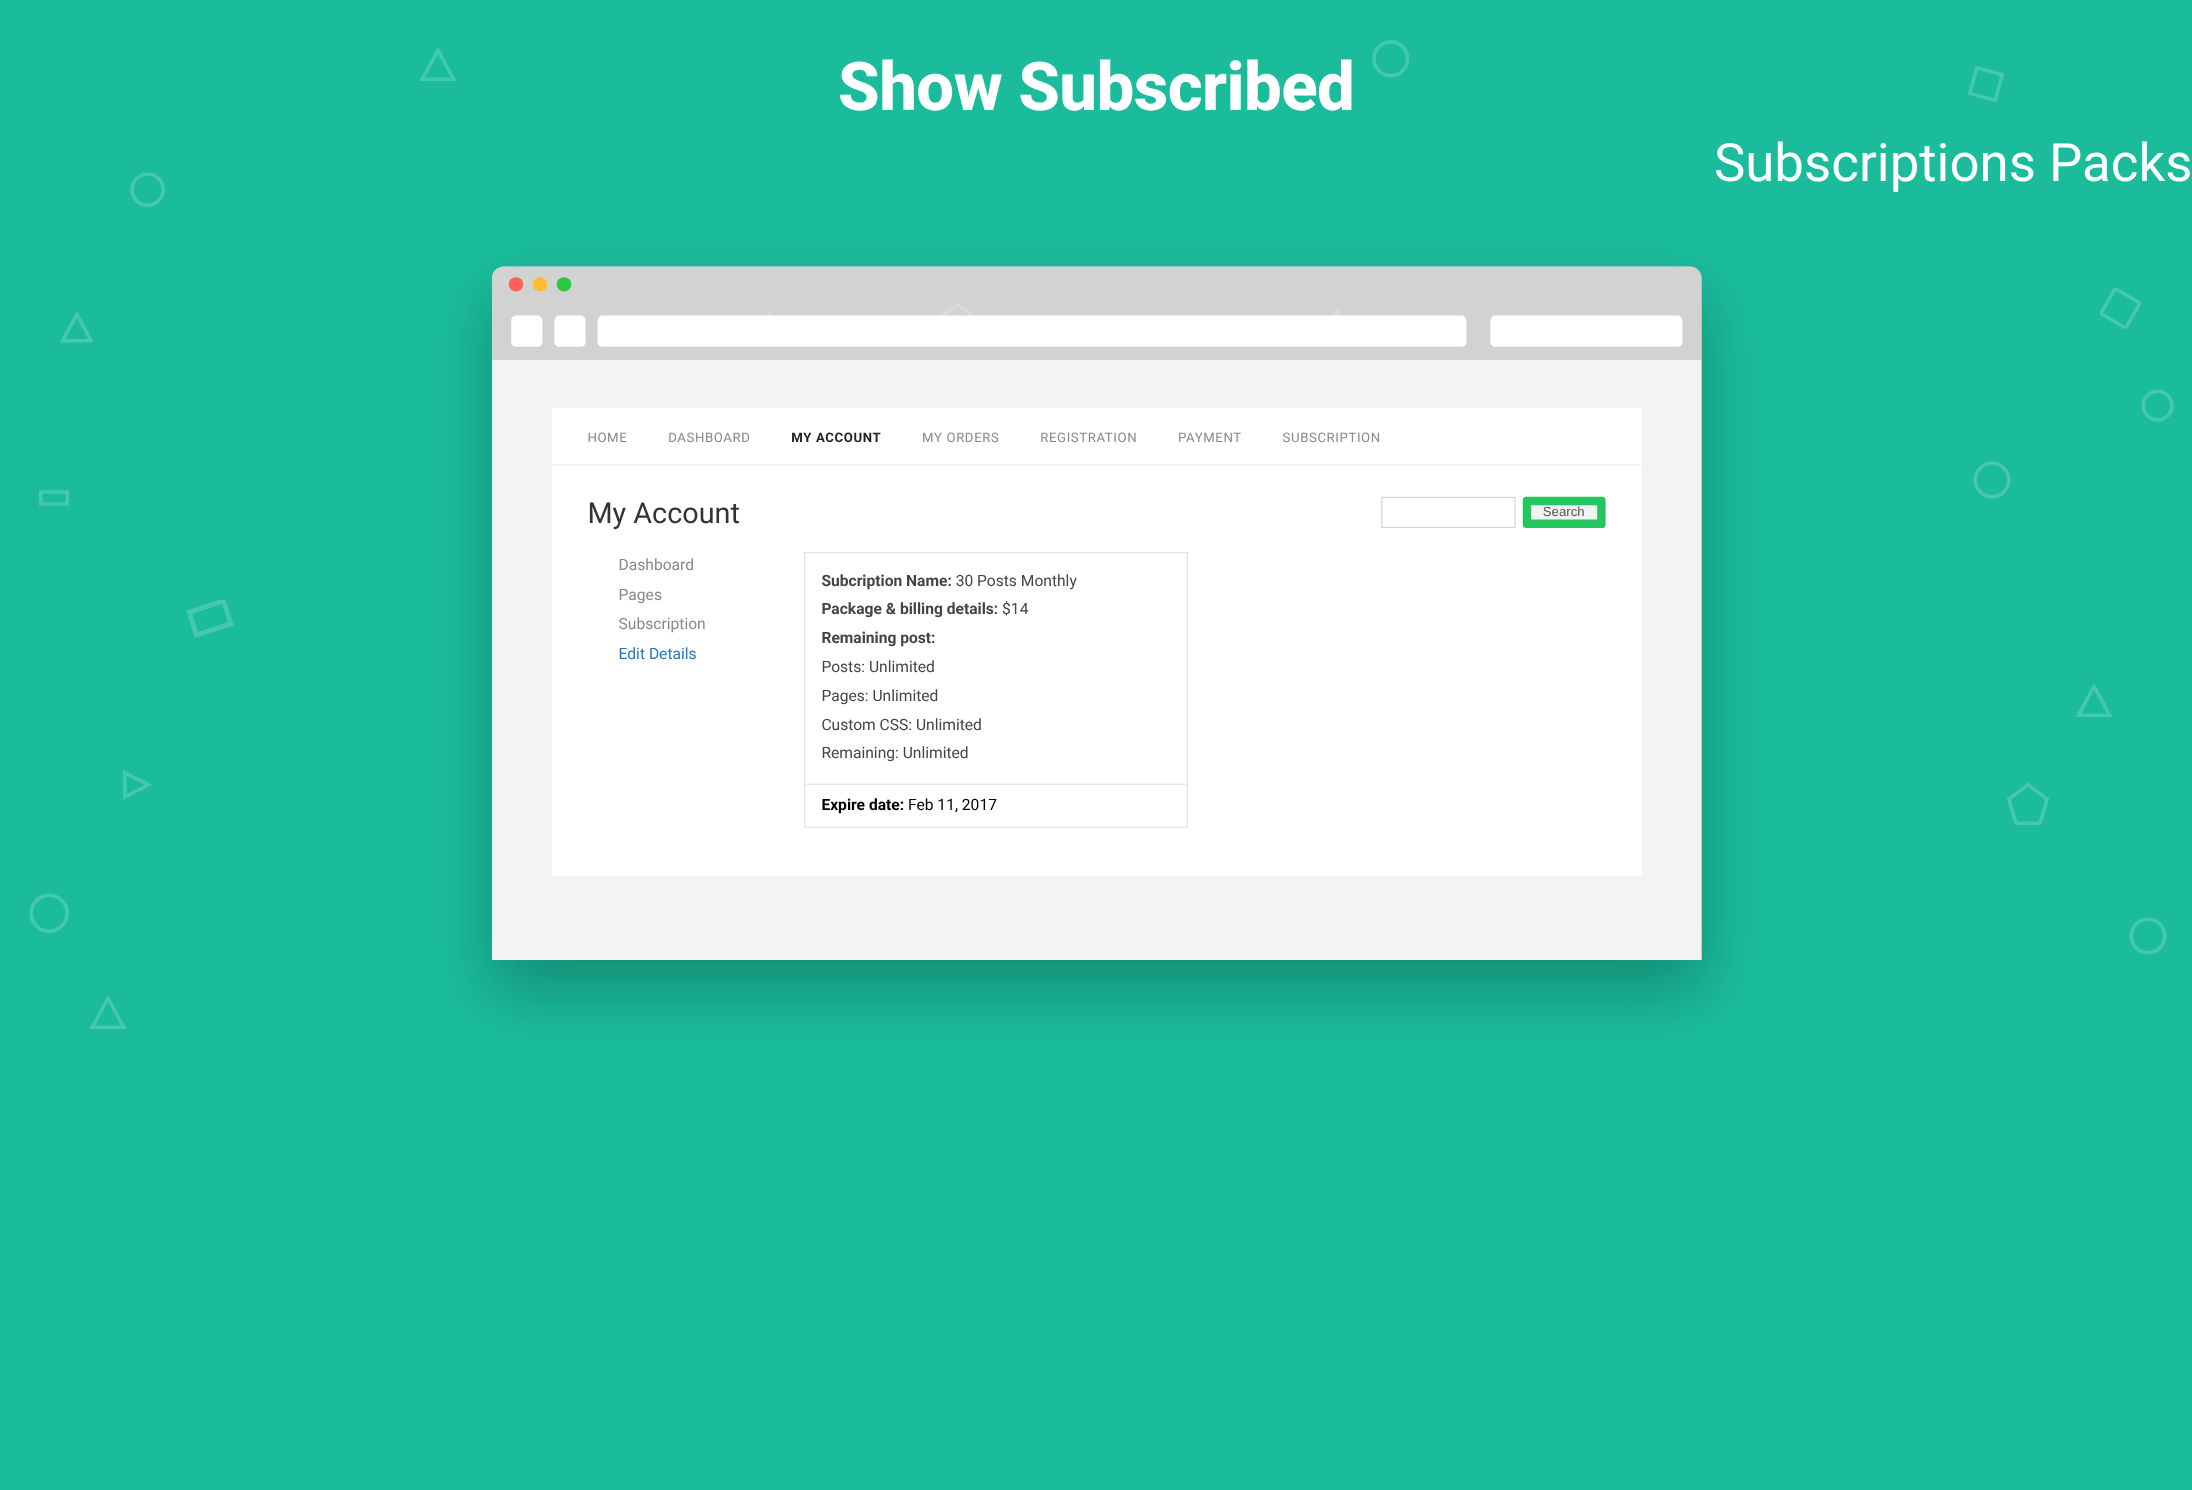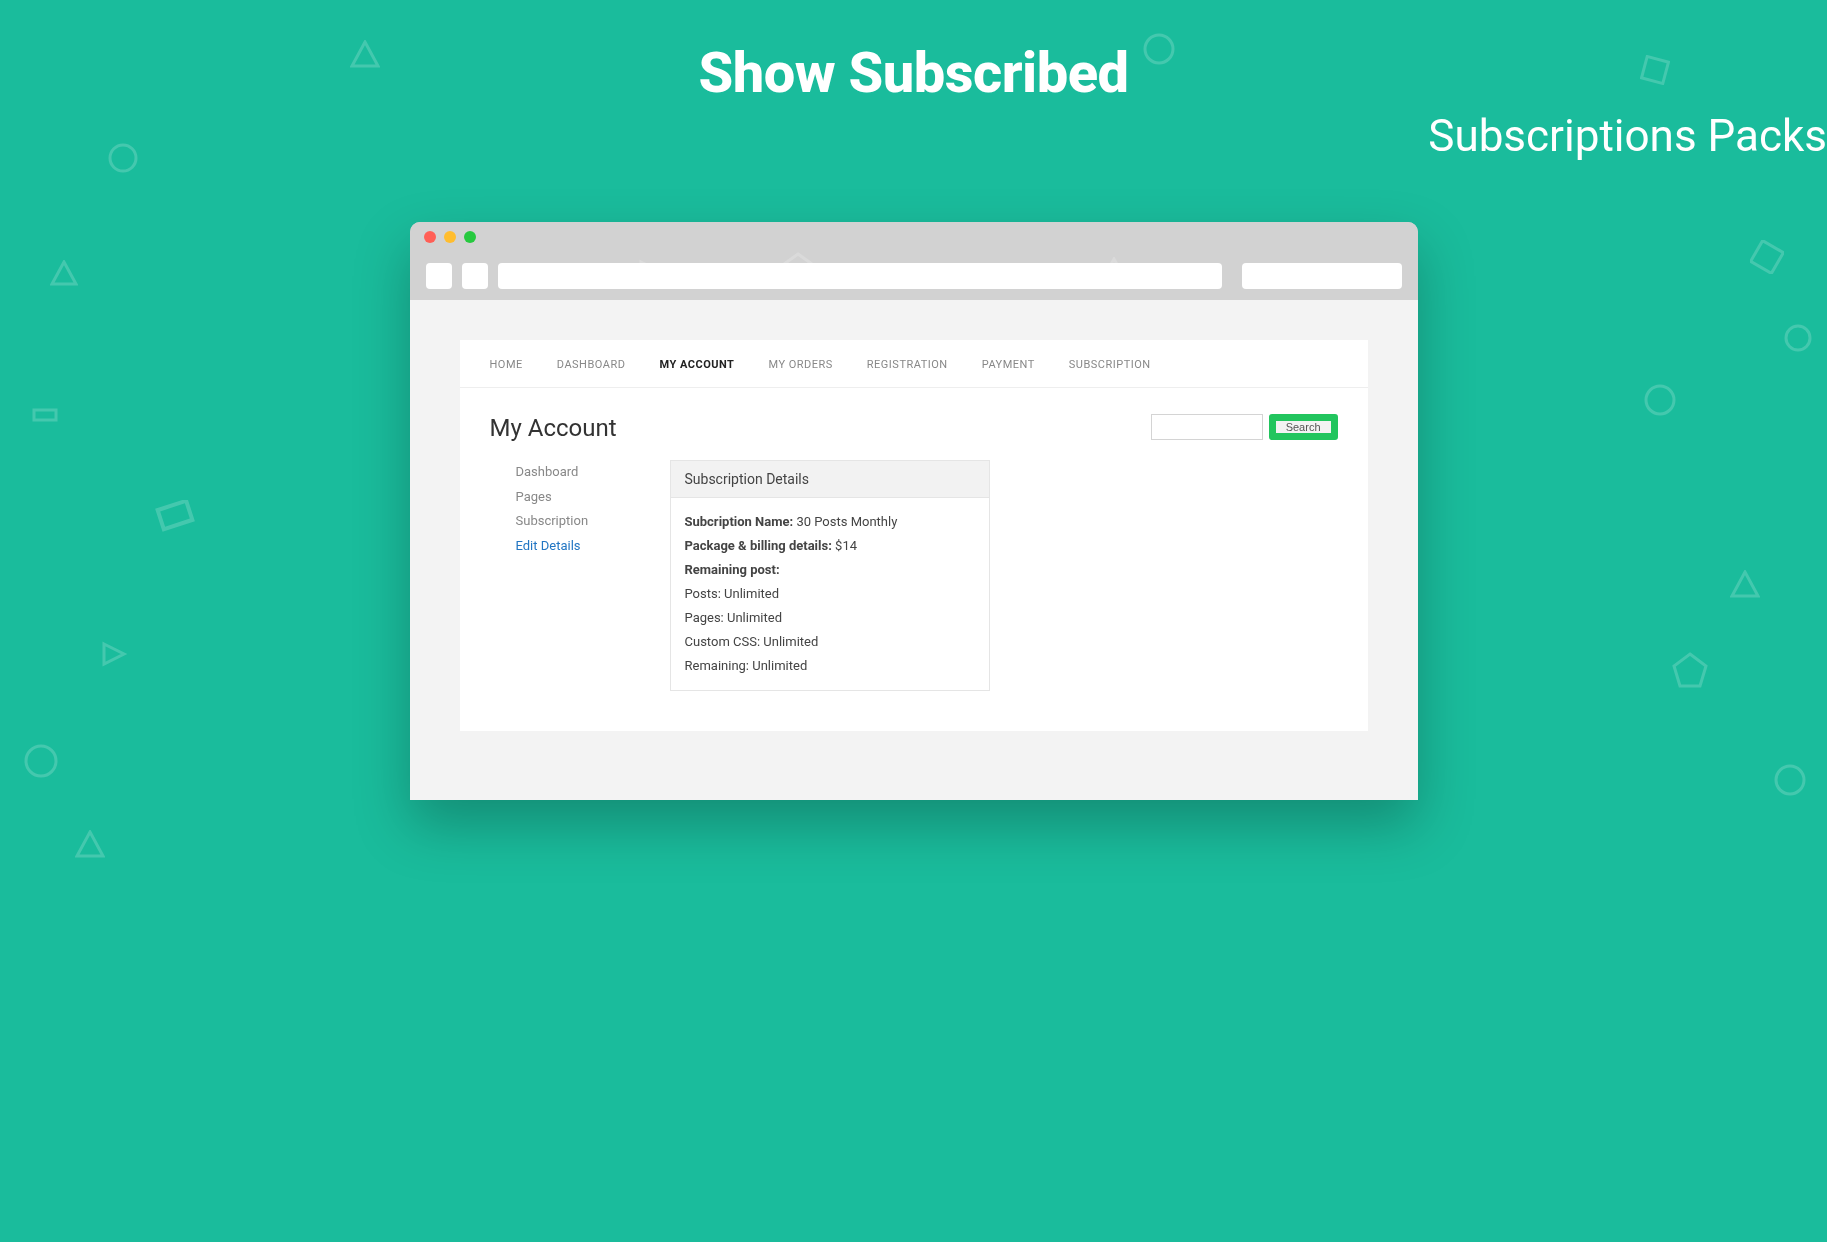--- a/index.html
+++ b/index.html
@@ -239,29 +239,31 @@
 
         <div class="cols">
           <div class="sidebar">
             <div>Dashboard</div>
             <div>Pages</div>
             <div>Subscription</div>
             <div class="link">Edit Details</div>
           </div>
 
           <div class="panel">
-            <div class="panel-header">Subscription Details</div>
             <div class="panel-body">
               <div class="kv"><b>Subcription Name:</b> <span>30 Posts Monthly</span></div>
               <div class="kv"><b>Package &amp; billing details:</b> <span>$14</span></div>
               <div class="kv"><b>Remaining post:</b> <span></span></div>
               <div class="kv"><span>Posts:</span> <span>Unlimited</span></div>
               <div class="kv"><span>Pages:</span> <span>Unlimited</span></div>
               <div class="kv"><span>Custom CSS:</span> <span>Unlimited</span></div>
               <div class="kv"><span>Remaining:</span> <span>Unlimited</span></div>
             </div>
+            <div class="panel-footer">
+              <b>Expire date:</b> <span>Feb 11, 2017</span>
+            </div>
           </div>
         </div>
 
       </div>
     </div>
   </div>
 </div>
 
 </body></html>

